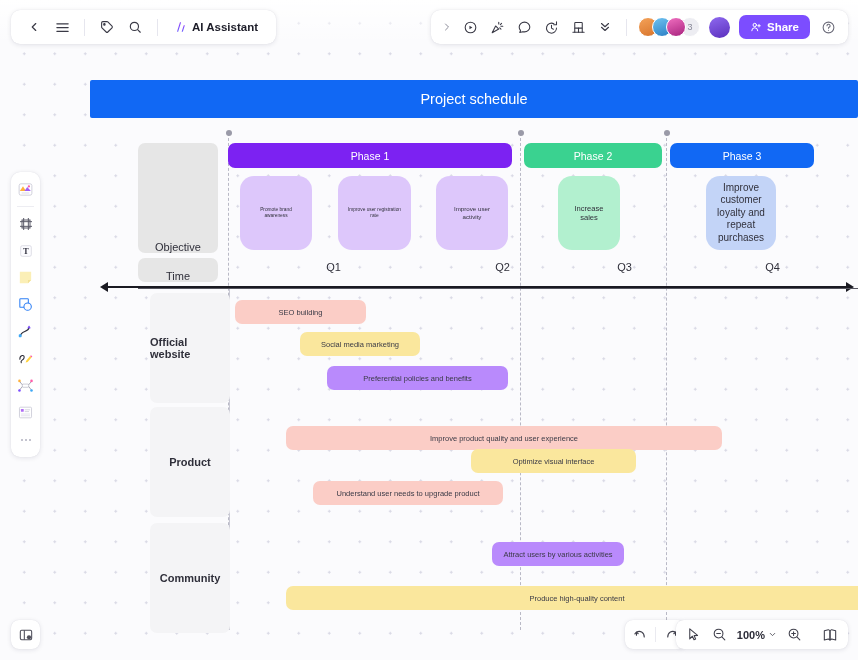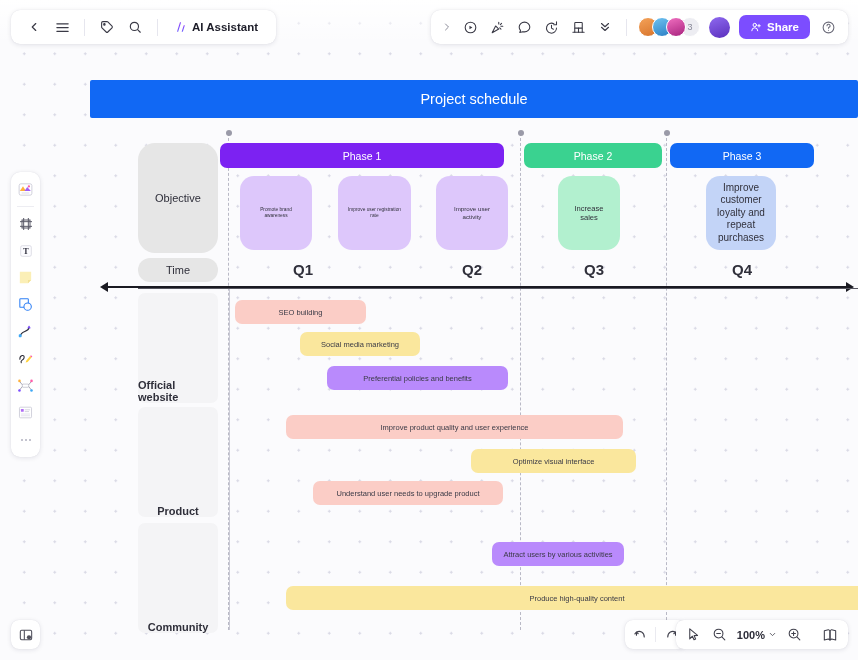--- a/index.html
+++ b/index.html
@@ -131,43 +131,43 @@
 
   .vline{
     position:absolute; width:0; border-left:1px dashed #b9b9c6;
   }
   .vline::before{
     content:""; position:absolute; left:-3.5px; top:-3px;
     width:6px;height:6px;border-radius:50%;background:#9a9aa8;
   }
 
   .lane-box{
-    position:absolute; background:#e6e6e6; border-radius:17px;
-    display:flex;align-items:center;justify-content:center;
+    position:absolute; background:#e6e6e6; border-radius:7px;
+    display:flex;align-items:flex-end;justify-content:center;
     font-size:11px;color:#2f2f3a;
   }
   .row-label{
     position:absolute; background:#f4f4f6; border-radius:7px;
-    display:flex;align-items:flex-end;justify-content:center;
-    font-size:11px;color:#2f2f3a;font-weight:700;
+    display:flex;align-items:center;justify-content:center;
+    font-size:11px;color:#2f2f3a;font-weight:700;margin-left:12px;
   }
   .phase{
     position:absolute; height:25px; border-radius:7px;
     display:flex;align-items:center;justify-content:center;
     color:#fff;font-size:10.5px;
   }
   .obj-card{
     position:absolute; border-radius:14px;
     display:flex;align-items:center;justify-content:center;
     text-align:center; padding:4px 8px; line-height:1.25;
     color:#31313c;
   }
   .qlabel{
-    position:absolute; font-size:15px; color:#2f2f3a;
-    text-align:center; font-weight:700;
+    position:absolute; font-size:11px; color:#2f2f3a;
+    text-align:right; font-weight:400;
   }
   .taskbar{
     position:absolute; height:24px; border-radius:7px;
     display:flex;align-items:center;justify-content:center;
     font-size:7.5px; color:#3a3a46; text-align:center; padding:0 6px;
     overflow:hidden; white-space:nowrap;
   }
   .axis{ position:absolute; height:2px; background:#1a1a22; }
   .axis-head{
     position:absolute; width:0;height:0;
@@ -193,21 +193,21 @@
 
     <div class="sep-solid" style="left:229px; top:289px; height:341px;"></div>
 
     <div class="lane-box" style="left:138px; top:143px; width:80px; height:110px;">
       <span>Objective</span>
     </div>
     <div class="lane-box" style="left:138px; top:258px; width:80px; height:24px;">
       <span>Time</span>
     </div>
 
-    <div class="phase" style="left:220px; top:143px; width:284px; background:#7c22f2;">
+    <div class="phase" style="left:228px; top:143px; width:284px; background:#7c22f2;">
       <span>Phase 1</span>
     </div>
     <div class="phase" style="left:524px; top:143px; width:138px; background:#3ad290;">
       <span>Phase 2</span>
     </div>
     <div class="phase" style="left:670px; top:143px; width:144px; background:#1168f4;">
       <span>Phase 3</span>
     </div>
 
     <div class="obj-card" style="left:240px; top:176px; width:72px; height:74px; background:#ddc7fb; font-size:4.8px;">
@@ -258,21 +258,21 @@
     <div class="taskbar" style="left:235px; top:300px; width:131px; background:#fbcdc6;">
       <span>SEO building</span>
     </div>
     <div class="taskbar" style="left:300px; top:332px; width:120px; background:#fae79d;">
       <span>Social media marketing</span>
     </div>
     <div class="taskbar" style="left:327px; top:366px; width:181px; background:#b98afc;">
       <span>Preferential policies and benefits</span>
     </div>
 
-    <div class="taskbar" style="left:286px; top:415px; width:337px; background:#fbcdc6;">
+    <div class="taskbar" style="left:286px; top:426px; width:436px; background:#fbcdc6;">
       <span>Improve product quality and user experience</span>
     </div>
     <div class="taskbar" style="left:471px; top:449px; width:165px; background:#fae79d;">
       <span>Optimize visual interface</span>
     </div>
     <div class="taskbar" style="left:313px; top:481px; width:190px; background:#fbcdc6;">
       <span>Understand user needs to upgrade product</span>
     </div>
 
     <div class="taskbar" style="left:492px; top:542px; width:132px; background:#b98afc;">

